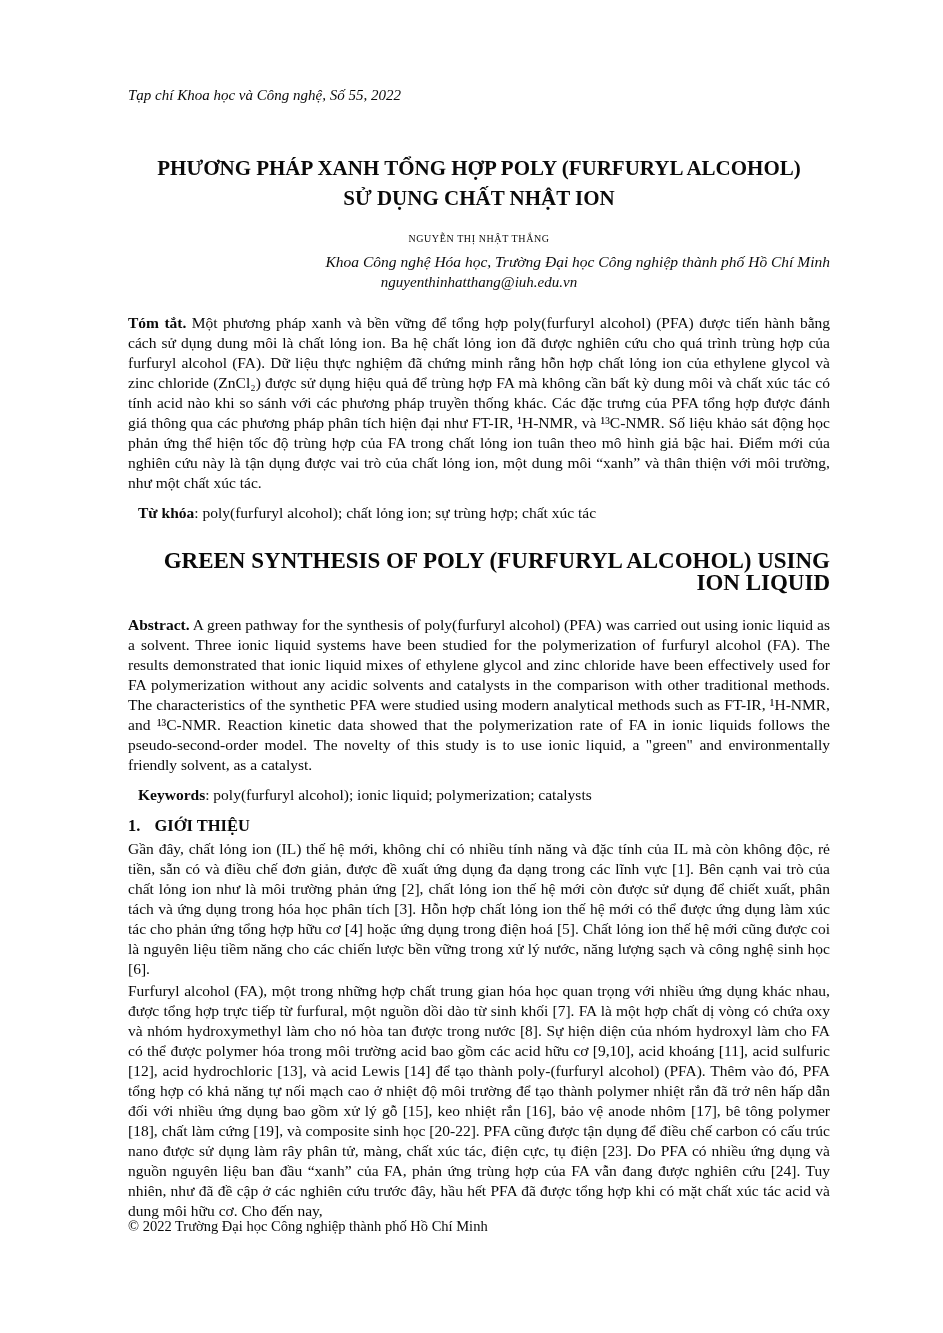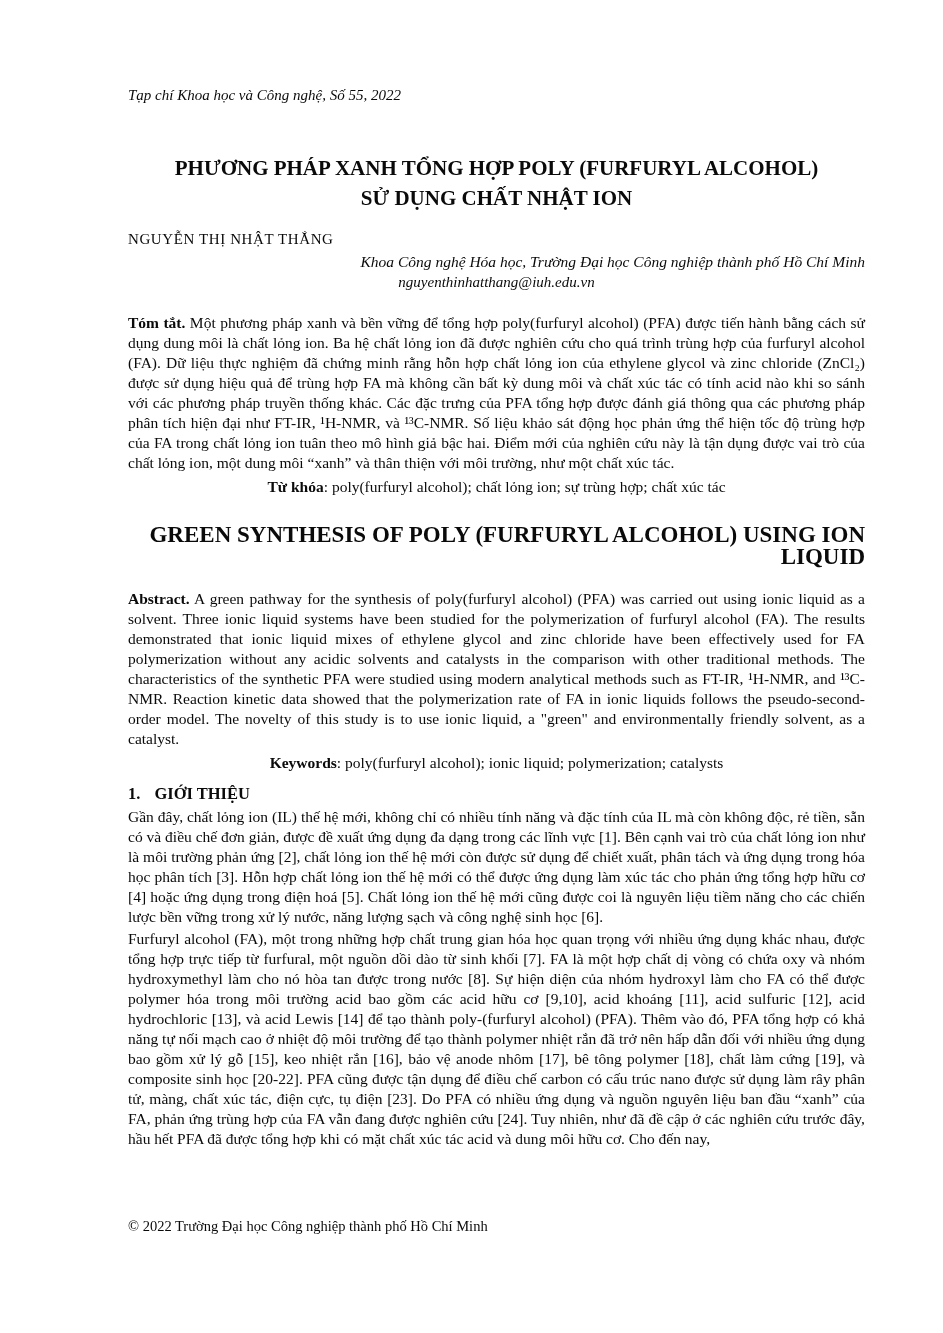--- a/index.html
+++ b/index.html
@@ -6,38 +6,39 @@
   body {
     width: 943px;
     height: 1333px;
     background: #ffffff;
     color: #0a0a0a;
     font-family: "Liberation Serif", "DejaVu Serif", serif;
     position: relative;
     overflow: hidden;
   }
   .page {
-    padding: 86px 78px 0 128px;
+    padding: 86px 113px 0 128px;
   }
   .running-header {
     font-style: italic;
     font-size: 15px;
     line-height: 19px;
     margin: 0;
   }
   .title-vi {
     margin: 48px 0 1px 0;
     text-align: center;
     font-weight: bold;
     font-size: 21px;
     line-height: 30px;
   }
   .author {
     margin: 16px 0 0 0;
-    font-size: 15px;
+    text-align: center;
+    font-size: 10px;
     line-height: 20px;
     letter-spacing: 0.6px;
   }
   .affiliation {
     margin: 3px 0 0 0;
     text-align: right;
     font-style: italic;
     font-size: 15.5px;
     line-height: 20px;
   }
@@ -48,24 +49,24 @@
     font-size: 15px;
     line-height: 19px;
   }
   .abstract-block {
     margin: 21px 0 0 0;
     font-size: 15.5px;
     line-height: 20px;
     text-align: justify;
   }
   .kw-line {
-    margin: 4px;
+    margin: 10px;
     font-size: 15.5px;
     line-height: 20px;
-    text-align: center;
+    text-align: left;
   }
   .title-en {
     margin: 27px 0 0 0;
     text-align: right;
     font-weight: bold;
     font-size: 23px;
     line-height: 22px;
   }
   .section-heading {
     margin: 10px 0 0 0;

